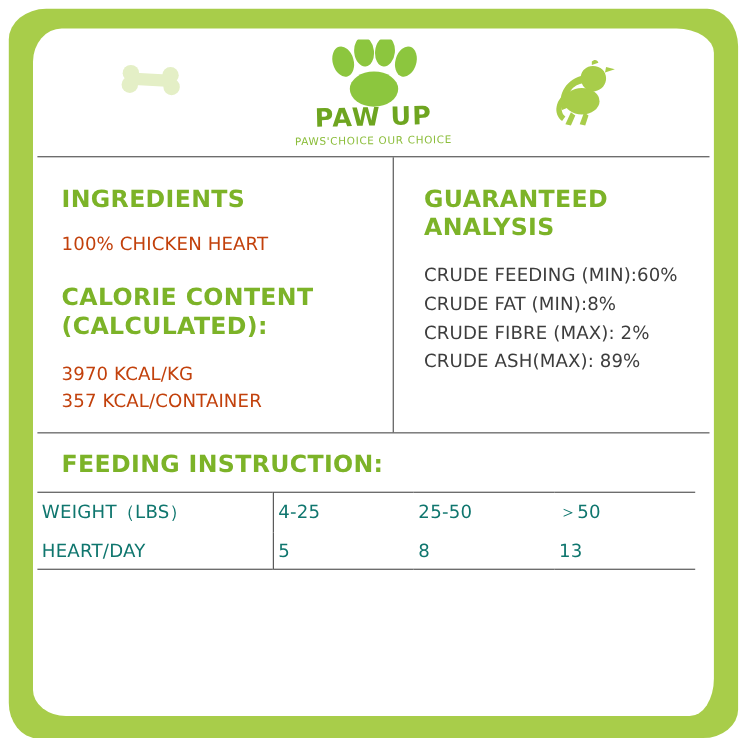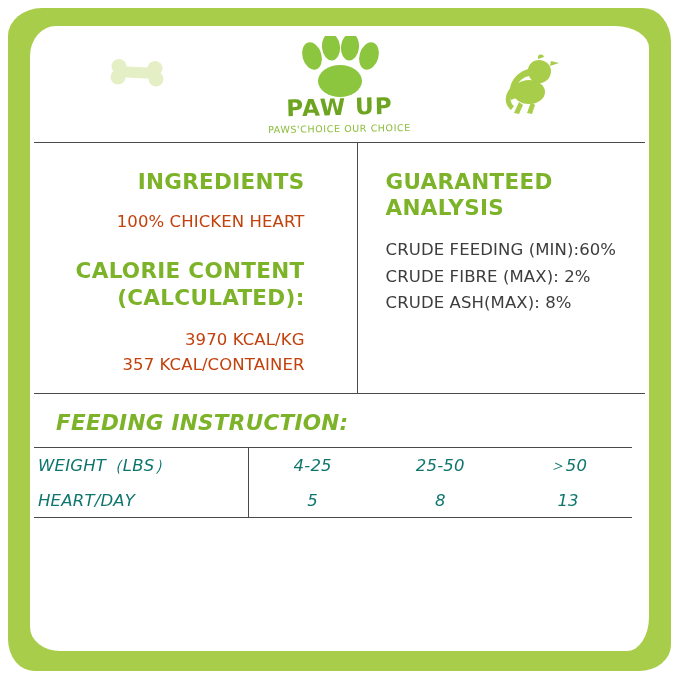--- a/index.html
+++ b/index.html
@@ -111,21 +111,20 @@
   }
 
   .cols {
     display: flex;
     position: relative;
   }
   .col-left {
     width: 50%;
     box-sizing: border-box;
     padding: 26px 18px 16px 22px;
-    text-align: right;
   }
   .col-right {
     width: 50%;
     box-sizing: border-box;
     padding: 26px 10px 16px 28px;
     border-left: 1px solid #4a4a4a;
     margin-left: 34px;
   }
 
   h2.sec-title {
@@ -159,21 +158,20 @@
     font-family: "DejaVu Sans", sans-serif;
     font-size: 16.5px;
     color: #3d3d3d;
     line-height: 1.58;
     letter-spacing: 0.1px;
   }
 
   
   .feeding {
     padding: 16px 0 0 22px;
-    font-style: italic;
   }
   .feeding h2 {
     margin: 0 0 12px 0;
     font-family: "DejaVu Sans", sans-serif;
     font-weight: bold;
     font-size: 21.5px;
     color: #7cb328;
     letter-spacing: 0.3px;
   }
   table.feed-table {
@@ -190,21 +188,21 @@
     padding: 7px 4px;
     letter-spacing: 0.2px;
   }
   td.rowhead {
     width: 206px;
     padding-left: 22px;
     border-right: 1px solid #4a4a4a;
     text-align: left;
   }
   td.cell {
-    text-align: center;
+    text-align: left;
   }
   .table-top-rule {
     border-top: 1px solid #4a4a4a;
   }
   .table-bottom-rule {
     border-bottom: 1px solid #4a4a4a;
   }
 </style>
 </head>
 <body>
@@ -263,22 +261,23 @@
         <div class="spacer-lg"></div>
         <h2 class="sec-title two-line">CALORIE CONTENT (CALCULATED):</h2>
         <p class="body-text">3970 KCAL/KG</p>
         <p class="body-text">357 KCAL/CONTAINER</p>
       </div>
 
       <div class="col-right">
         <h2 class="sec-title two-line">GUARANTEED ANALYSIS</h2>
         <ul class="ga-list">
           <li>CRUDE FEEDING (MIN):60%</li>
+          <li>CRUDE FAT (MIN):8%</li>
           <li>CRUDE FIBRE (MAX): 2%</li>
-          <li>CRUDE ASH(MAX): 8%</li>
+          <li>CRUDE ASH(MAX): 89%</li>
         </ul>
       </div>
     </div>
 
     <div class="rule"></div>
 
     <div class="feeding">
       <h2>FEEDING INSTRUCTION:</h2>
       <table class="feed-table">
         <tbody>

